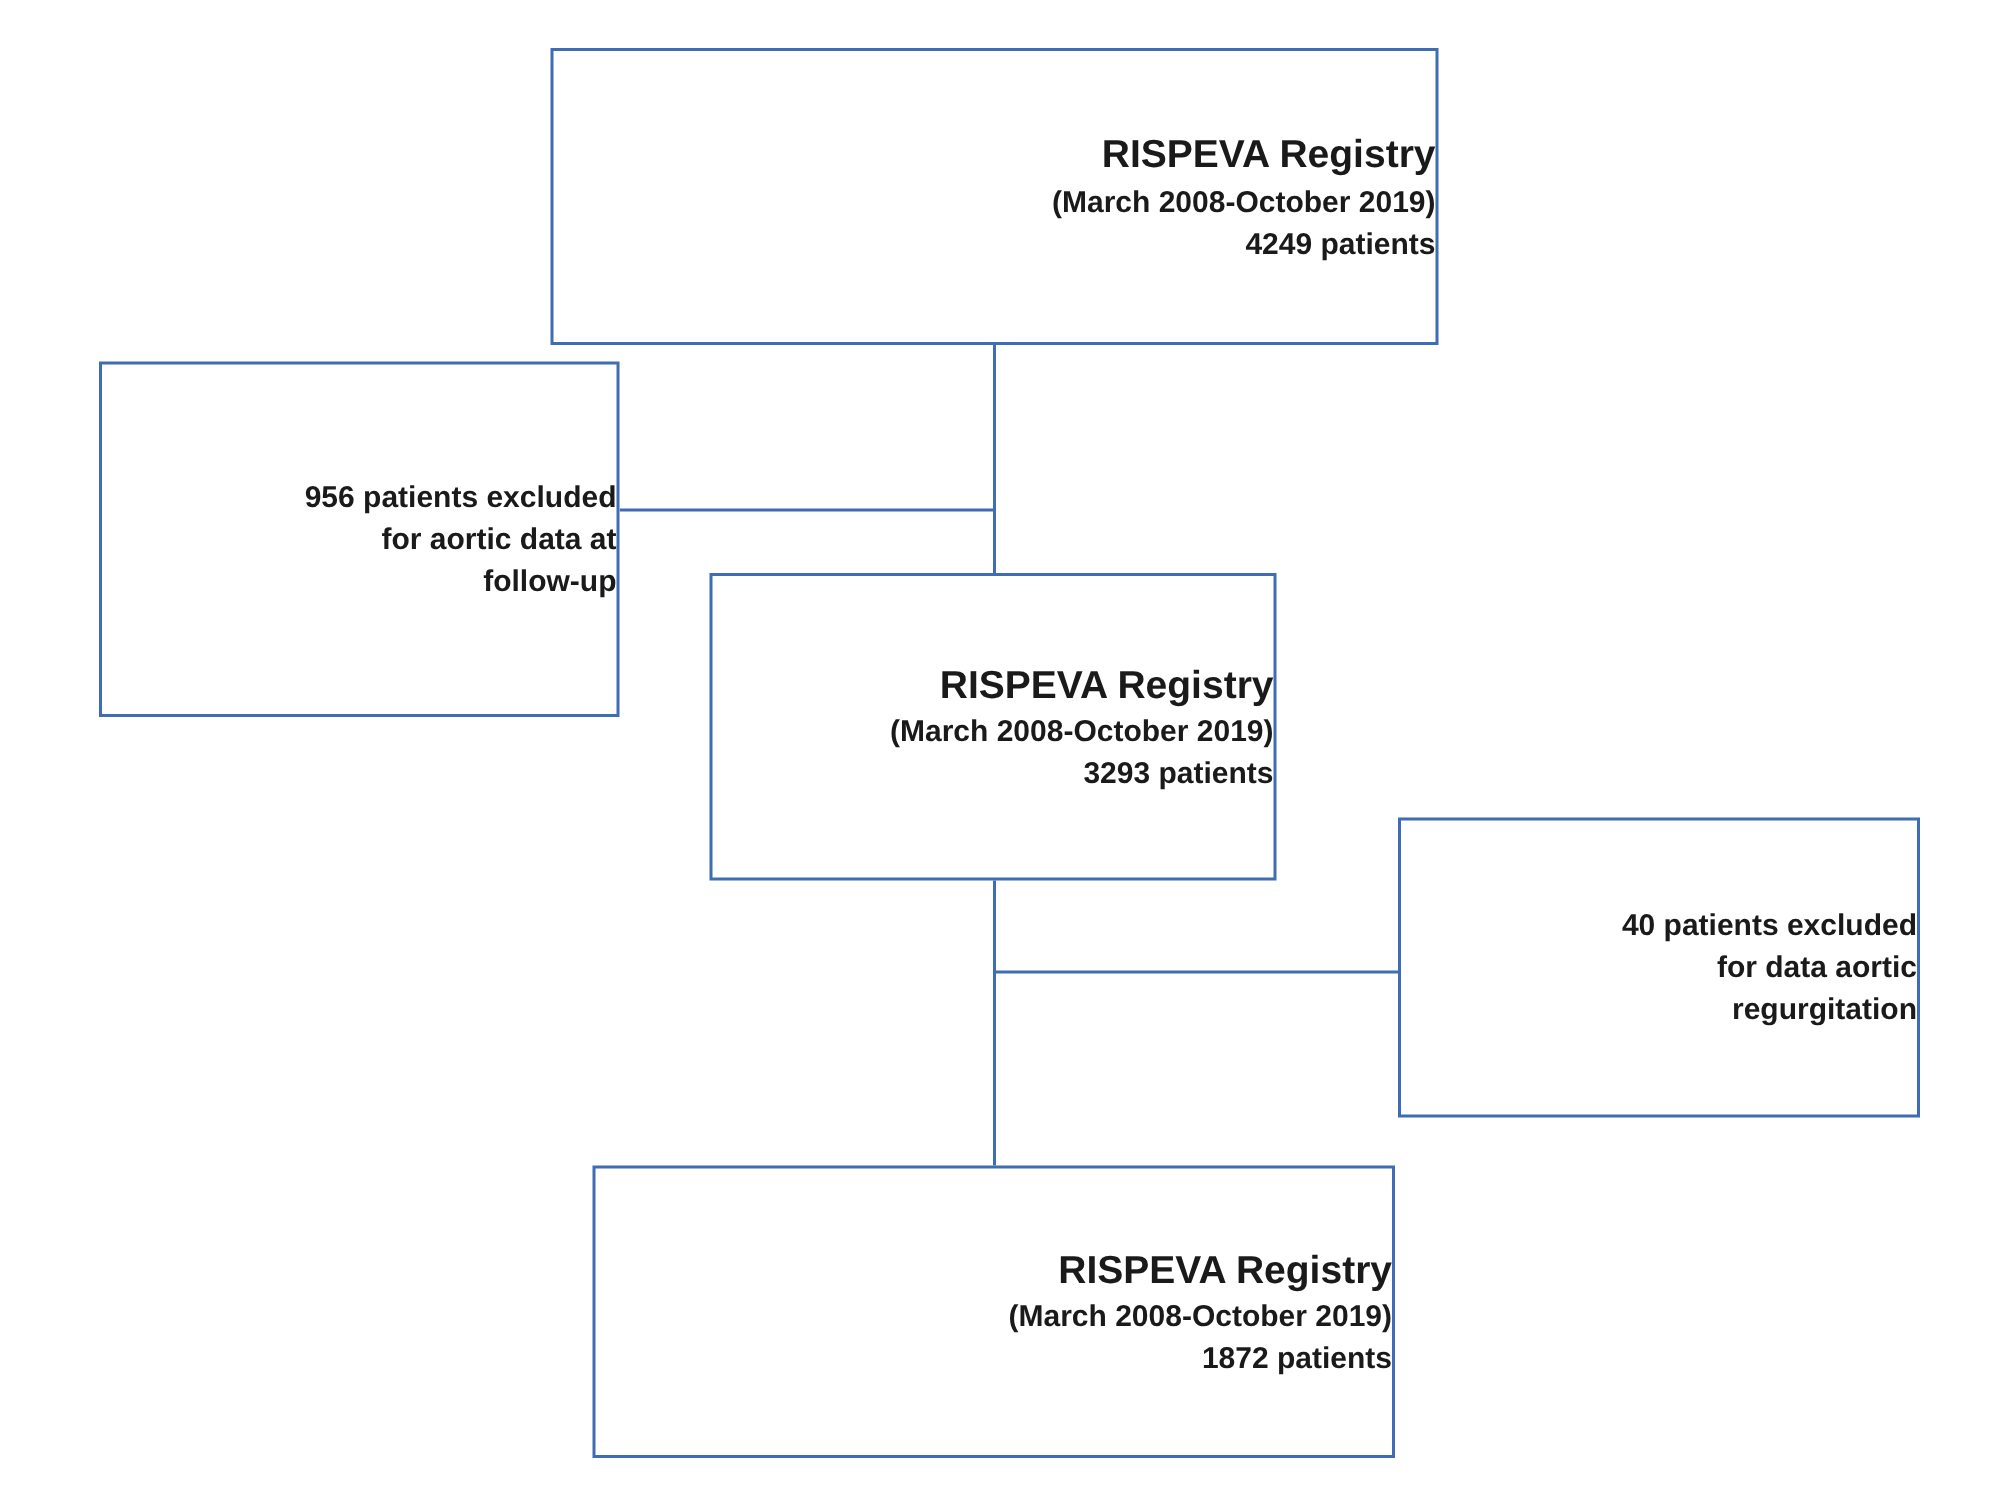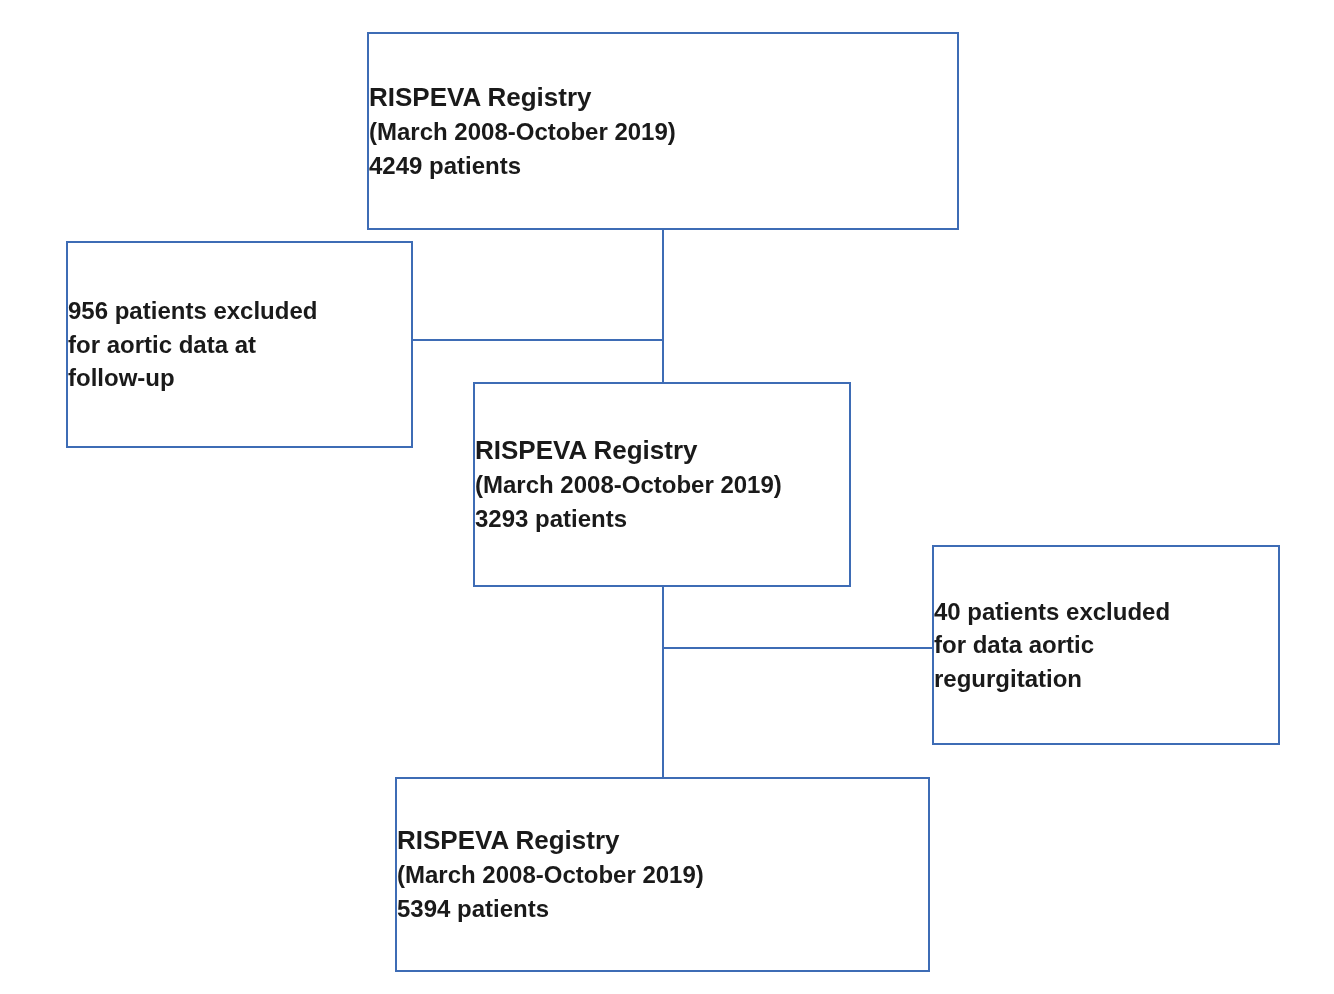--- a/index.html
+++ b/index.html
@@ -14,44 +14,44 @@
     height: 994px;
     background: #ffffff;
     overflow: hidden;
   }
   .box {
     position: absolute;
     border: 2px solid #3e6cb5;
     background: #ffffff;
     display: flex;
     flex-direction: column;
-    align-items: flex-start;
+    align-items: flex-end;
     justify-content: center;
     text-align: center;
     color: #1a1a1a;
     font-weight: 700;
     box-sizing: border-box;
   }
   .box .line-title {
     font-size: 26px;
     line-height: 1.35;
   }
   .box .line-sub,
   .box .line-count,
   .box .line-plain {
-    font-size: 24px;
+    font-size: 20px;
     line-height: 1.4;
   }
   .connector {
     position: absolute;
     background: #3e6cb5;
   }
   
   #box-top      { left: 367px; top: 32px;  width: 592px; height: 198px; }
-  #box-excl-left{ left: 66px;  top: 241px; width: 347px; height: 207px; }
+  #box-excl-left{ left: 66px;  top: 241px; width: 347px; height: 237px; }
   #box-middle   { left: 473px; top: 382px; width: 378px; height: 205px; }
   #box-excl-right{ left: 932px; top: 545px; width: 348px; height: 200px; }
   #box-bottom   { left: 395px; top: 777px; width: 535px; height: 195px; }
   
   #conn-v1 { left: 662px; top: 230px; width: 2px;  height: 153px; }
   #conn-h1 { left: 413px; top: 339px; width: 250px; height: 2px; }
   #conn-v2 { left: 662px; top: 585px; width: 2px;  height: 193px; }
   #conn-h2 { left: 662px; top: 647px; width: 271px; height: 2px; }
 </style>
 </head>
@@ -84,16 +84,16 @@
 
   <div class="box" id="box-excl-right">
     <div class="line-plain">40 patients excluded</div>
     <div class="line-plain">for data aortic</div>
     <div class="line-plain">regurgitation</div>
   </div>
 
   <div class="box" id="box-bottom">
     <div class="line-title">RISPEVA Registry</div>
     <div class="line-sub">(March 2008-October 2019)</div>
-    <div class="line-count">5394 patients</div>
+    <div class="line-count">1872 patients</div>
   </div>
 
 </div>
 
 </body></html>

